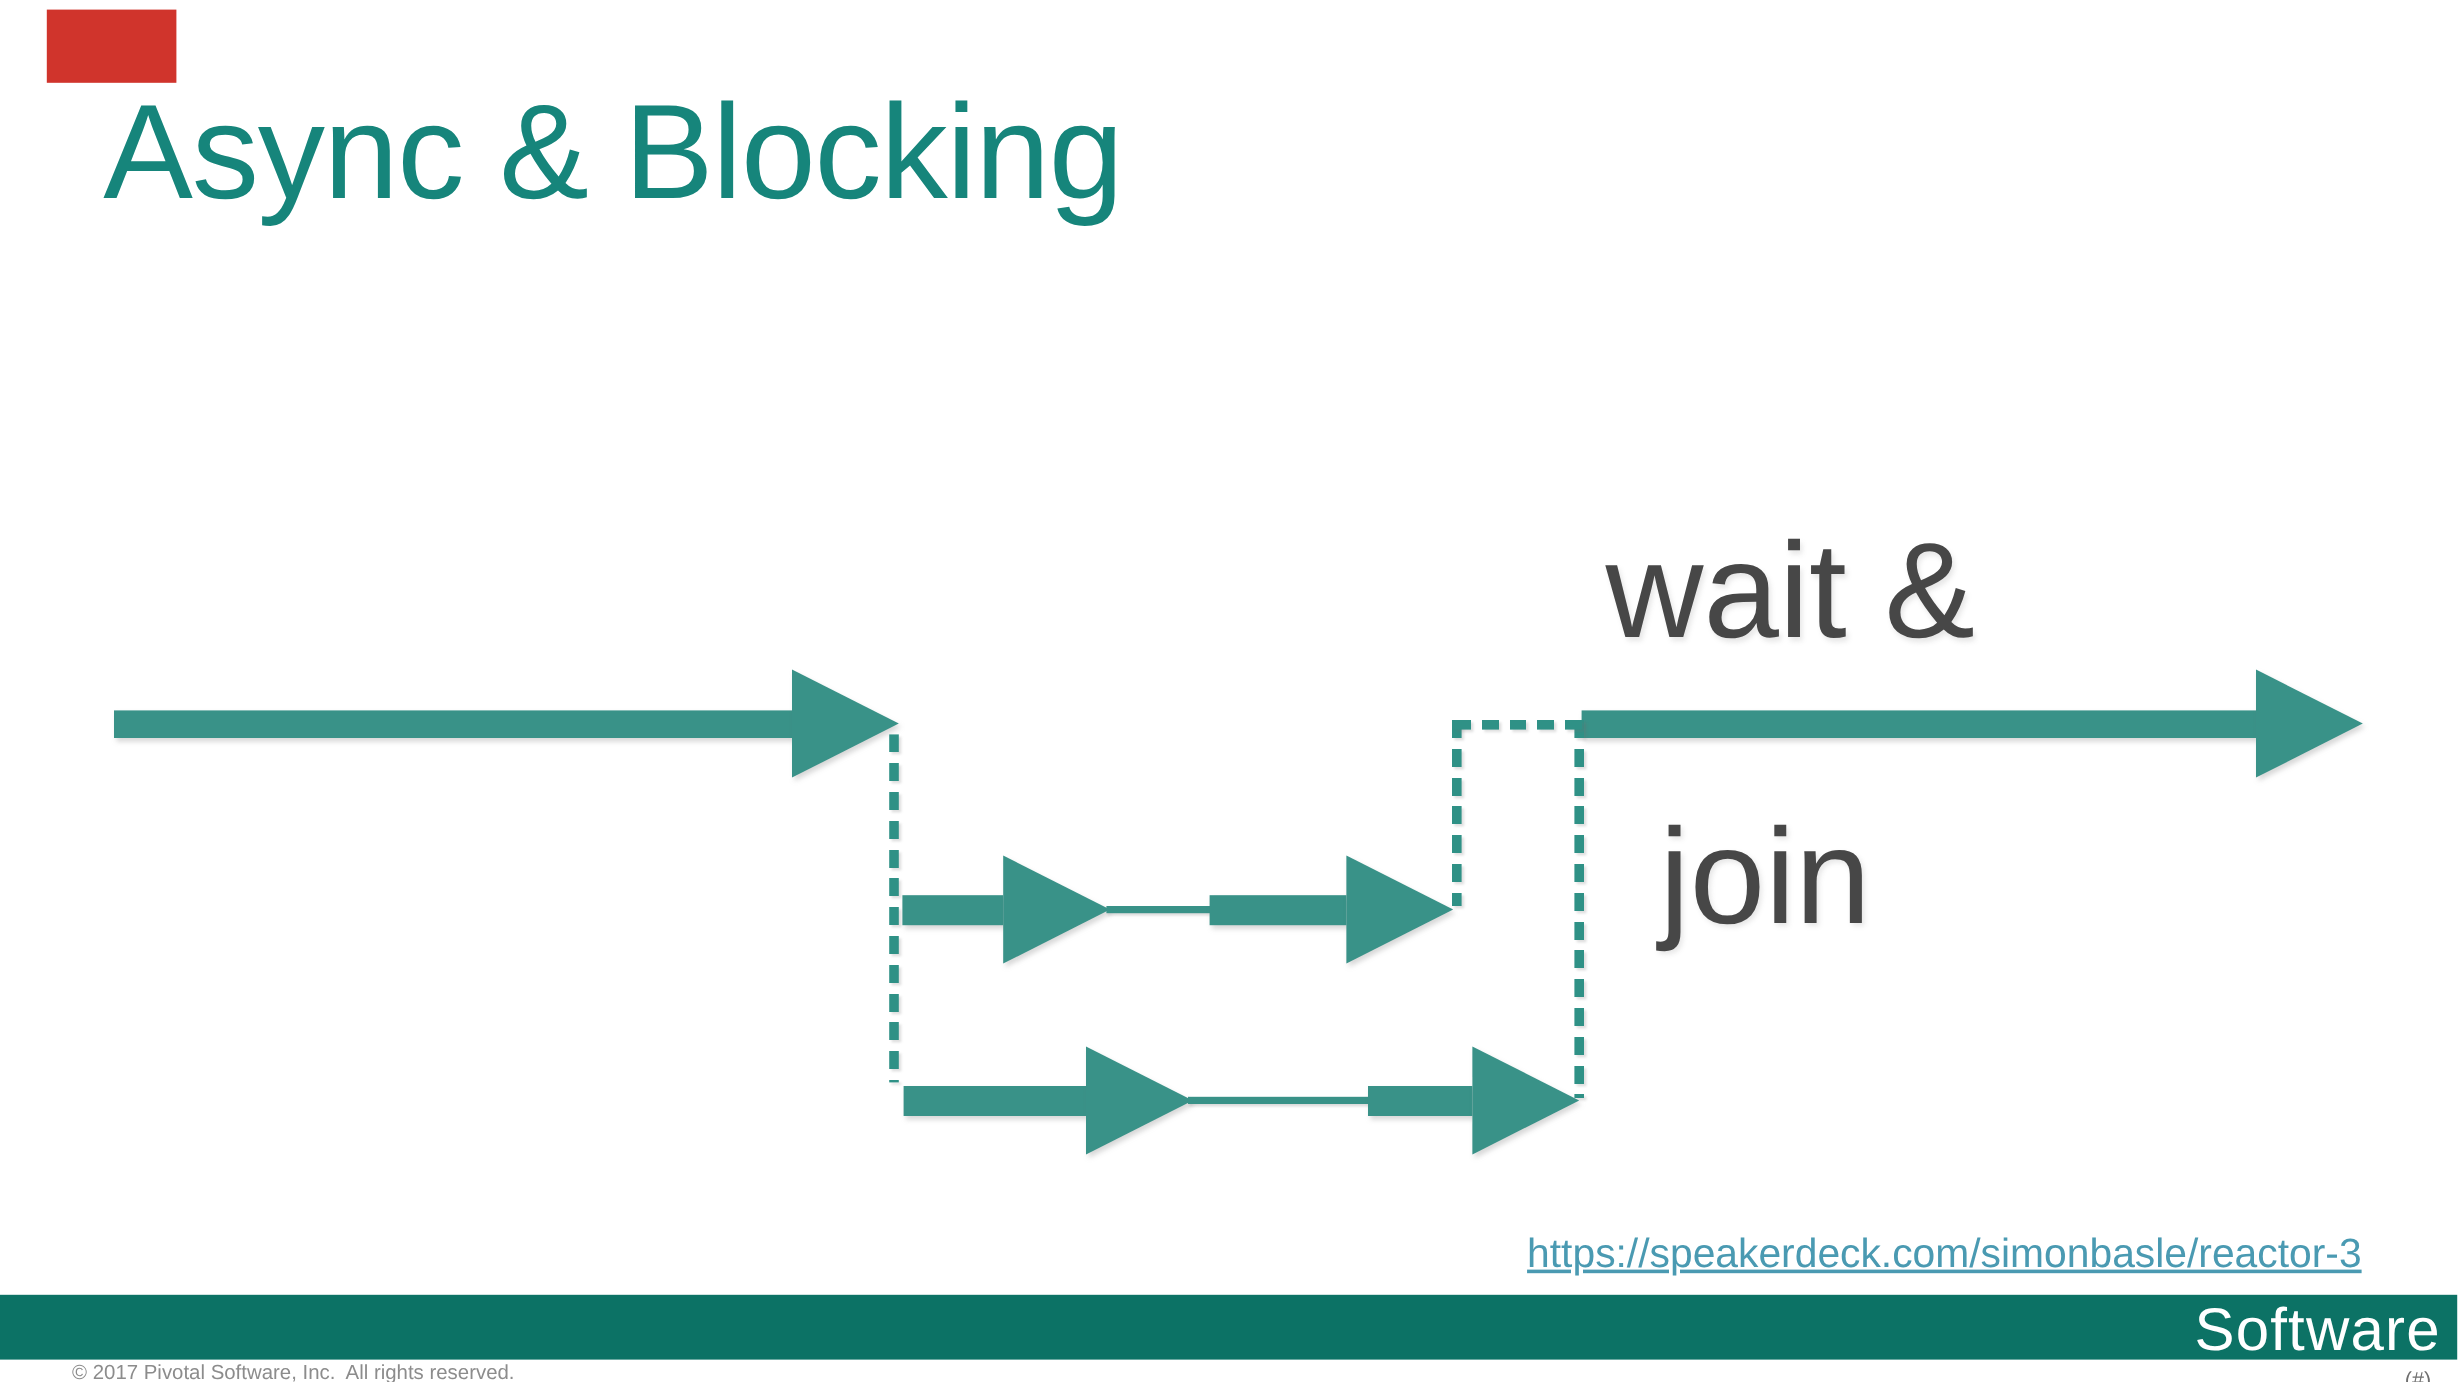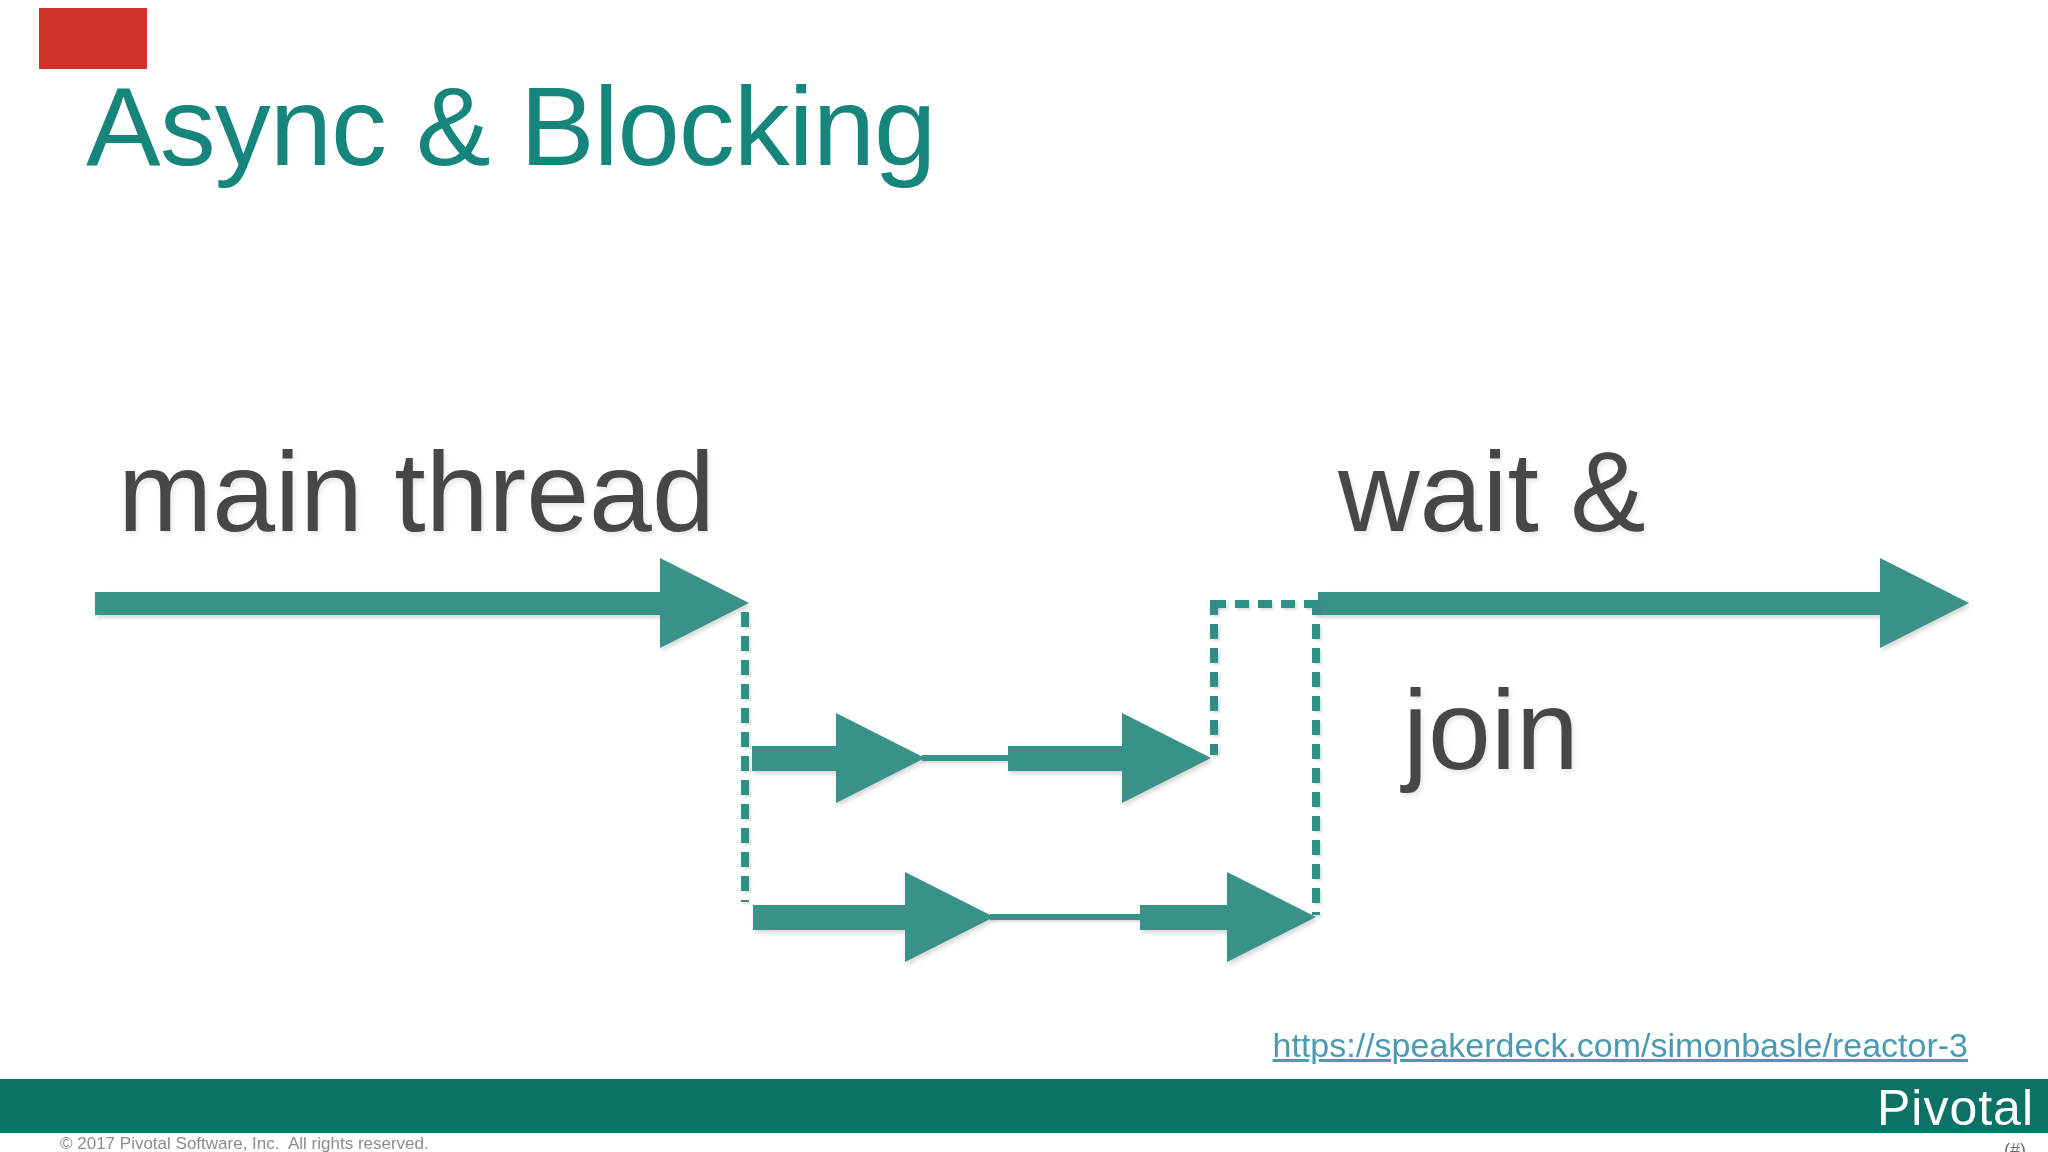--- a/index.html
+++ b/index.html
@@ -31,21 +31,21 @@
   .label {
     font-size: 113px;
     font-weight: 400;
     line-height: 1;
     color: var(--label-gray);
     text-shadow: 2px 3px 4px rgba(120,120,120,0.18);
     white-space: nowrap;
   }
   .label-main-thread { left: 118px; top: 436px; }
   .label-wait        { left: 1338px; top: 436px; text-align: right; }
-  .label-join        { left: 1383px; top: 674px; margin-left: 20px; }
+  .label-join        { left: 1383px; top: 674px; }
 
   
   .bar  { background: var(--arrow-teal); filter: drop-shadow(2px 3px 2px rgba(110,110,110,0.28)); }
   .head {
     width: 0; height: 0;
     border-top: 45px solid transparent;
     border-bottom: 45px solid transparent;
     border-left: 89px solid var(--arrow-teal);
     filter: drop-shadow(2px 3px 2px rgba(110,110,110,0.28));
   }
@@ -101,21 +101,20 @@
 </style>
 </head>
 <body>
 
 <div class="slide">
 
   <div class="abs red-marker"></div>
 
   <h1 class="abs title">Async &amp; Blocking</h1>
 
-  <div class="abs label label-main-thread">main thread</div>
   <div class="abs label label-wait">wait &amp;</div>
   <div class="abs label label-join">join</div>
 
   <div class="abs bar" style="left:95px; top:592px; width:565px; height:23px;"></div>
   <div class="abs head" style="left:660px; top:558px;"></div>
 
   <div class="abs bar" style="left:1318px; top:592px; width:562px; height:23px;"></div>
   <div class="abs head" style="left:1880px; top:558px;"></div>
 
   <div class="abs vdash" style="left:741px; top:612px; height:290px;"></div>
@@ -131,19 +130,19 @@
 
   <div class="abs bar" style="left:753px; top:905px; width:152px; height:25px;"></div>
   <div class="abs head" style="left:905px; top:872px;"></div>
   <div class="abs thin" style="left:990px; top:914px; width:152px;"></div>
   <div class="abs bar" style="left:1140px; top:905px; width:87px; height:25px;"></div>
   <div class="abs head" style="left:1227px; top:872px;"></div>
 
   <a class="abs speakerdeck-link" href="#">https://speakerdeck.com/simonbasle/reactor-3</a>
 
   <div class="abs footer-bar">
-    <span class="pivotal-logo">Pivotal</span>
+    <span class="pivotal-logo">Software</span>
   </div>
 
   <div class="abs copyright">© 2017 Pivotal Software, Inc.  All rights reserved.</div>
   <div class="abs slide-number">(#)</div>
 
 </div>
 
 </body></html>

